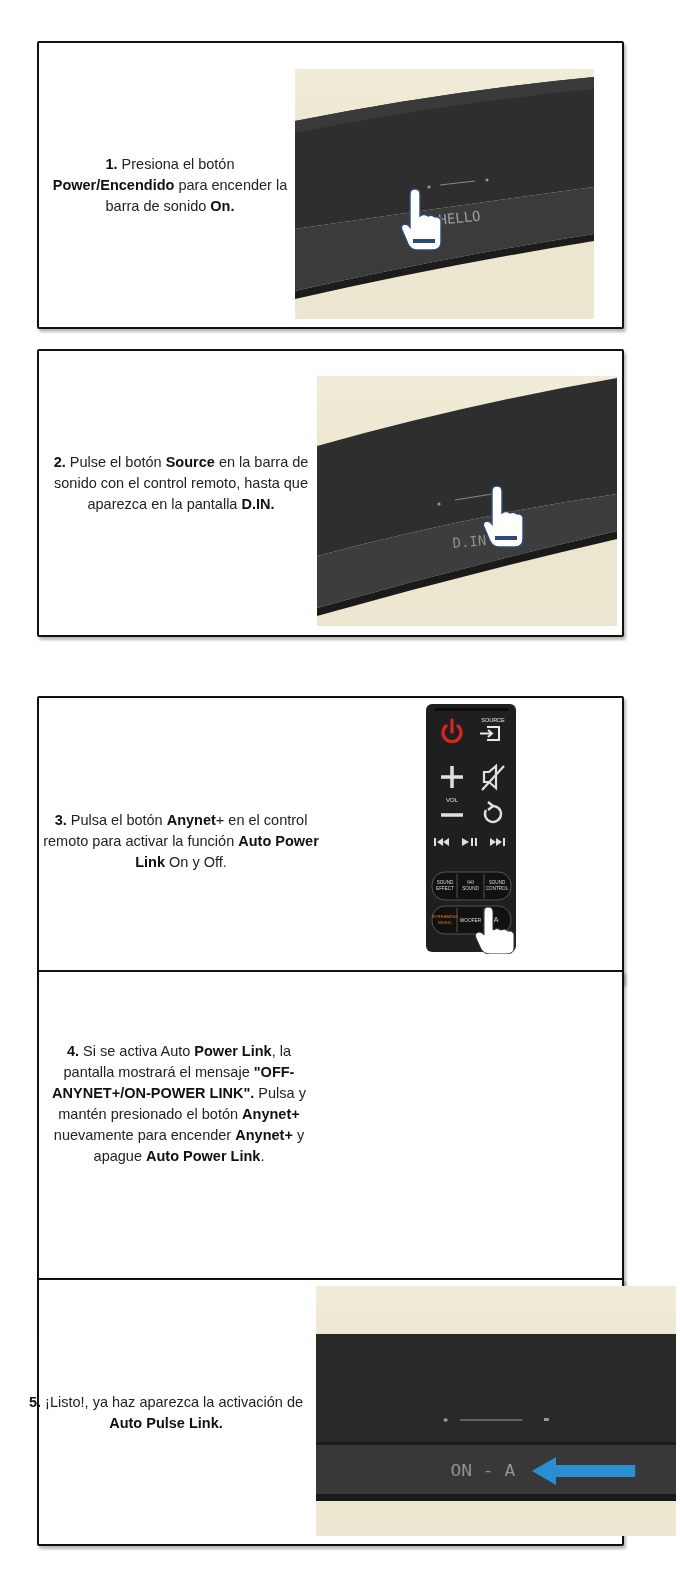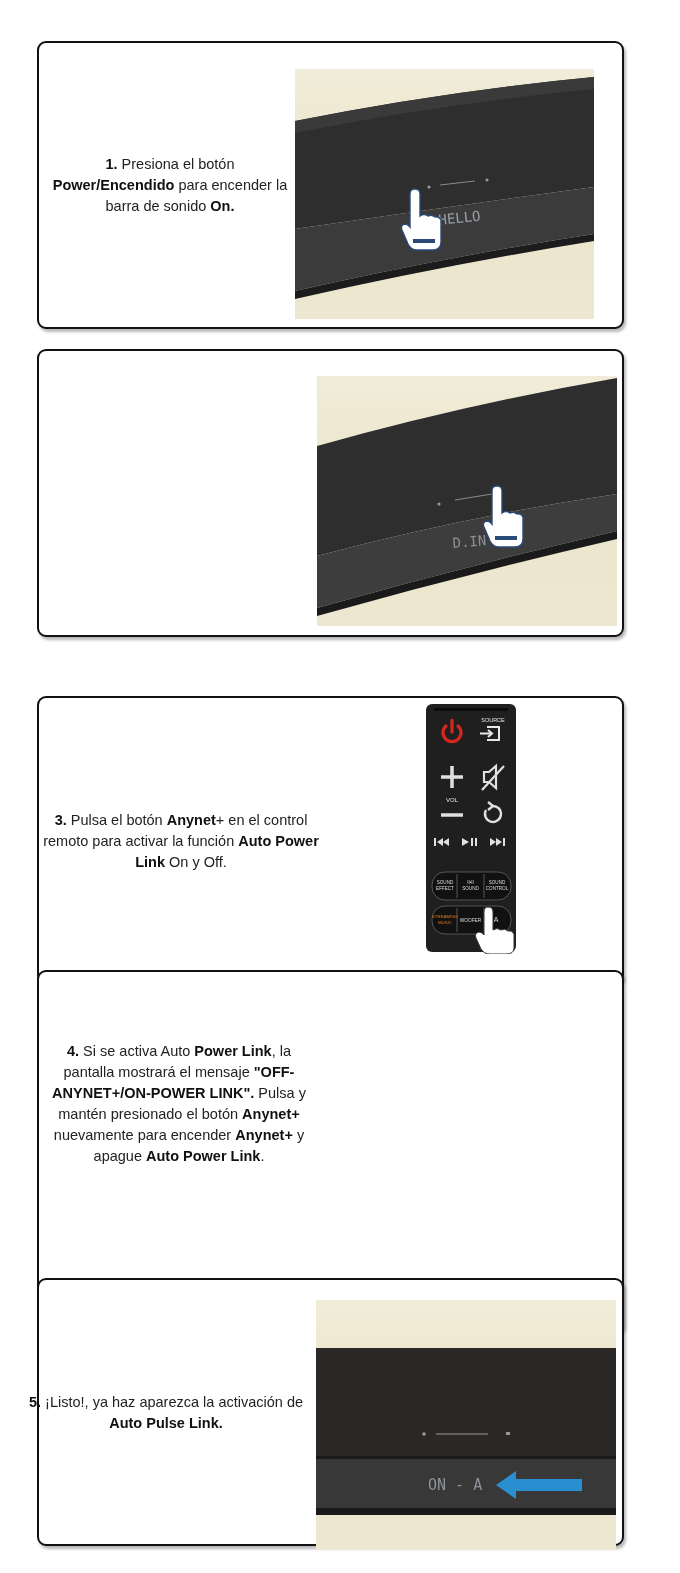--- a/index.html
+++ b/index.html
@@ -4,21 +4,21 @@
   <style>
     * { box-sizing: border-box; margin: 0; padding: 0; }
     html, body { width: 680px; height: 1573px; background: #ffffff; overflow: hidden; }
     body { position: relative; font-family: "Liberation Sans", sans-serif; color: #1a1a1a; }
 
     .card {
       position: absolute;
       left: 37px;
       width: 587px;
       border: 2px solid #111111;
-      border-radius: 9px;
+      border-radius: 2px;
       background: #ffffff;
       box-shadow: 2px 3px 3px rgba(0,0,0,0.28);
       padding-left: 34px;
     }
     .card-text {
       position: absolute;
       font-size: 14.5px;
       line-height: 21px;
       text-align: center;
       color: #222222;
@@ -59,20 +59,21 @@
       <text x="144" y="156" fill="#9aa0a6" font-size="14" font-family="DejaVu Sans Mono, monospace" transform="rotate(-6 144 156)">HELLO</text>
       <g transform="translate(112 120)">
         <path d="M8 0 q5 0 5 5 l0 22 q4 -3 8 0 q4 -2 7 1 q4 -1 6 3 l0 22 q0 8 -8 8 l-16 0 q-6 0 -9 -6 l-6 -14 q-2 -5 3 -6 q3 0 5 3 l0 -33 q0 -5 5 -5 z" fill="#ffffff" stroke="#2a4a7a" stroke-width="1.4"></path>
         <rect x="6" y="50" width="22" height="4" fill="#2a4a7a"></rect>
       </g>
     </svg>
   </div>
 </div>
 
 <div class="card" style="top:349px;height:288px;">
+  <div class="card-text" style="left:6px;top:101px;width:272px;"><b>2.</b><span> Pulse el botón </span><b>Source</b><span> en la barra de sonido con el control remoto, hasta que aparezca en la pantalla </span><b>D.IN.</b></div>
   <div class="photo" style="left:278px;top:25px;width:300px;height:250px;">
     <div class="floor"></div>
     <svg viewBox="0 0 300 250" preserveAspectRatio="none">
       <path d="M0 70 Q150 28 300 2 L300 118 Q150 140 0 180 Z" fill="#2e2e2e"></path>
       <path d="M0 180 Q150 140 300 118 L300 155 Q150 190 0 232 Z" fill="#3d3d3d"></path>
       <path d="M0 232 Q150 190 300 155 L300 163 Q150 198 0 240 Z" fill="#1a1a1a"></path>
       <line x1="138" y1="124" x2="175" y2="118" stroke="#888" stroke-width="1.2"></line>
       <circle cx="122" cy="128" r="1.6" fill="#999"></circle>
       <text x="136" y="172" fill="#8a9096" font-size="14" font-family="DejaVu Sans Mono, monospace" transform="rotate(-5 136 172)">D.IN</text>
       <g transform="translate(172 110)">
@@ -158,21 +159,21 @@
     </svg>
   </div>
 </div>
 
 <div class="card" style="top:970px;height:364px;">
   <div class="card-text" style="left:1px;top:69px;width:278px;"><b>4.</b><span> Si se activa Auto </span><b>Power Link</b><span>, la pantalla mostrará el mensaje </span><b>"OFF-ANYNET+/ON-POWER LINK".</b><span> Pulsa y mantén presionado el botón </span><b>Anynet+</b><span> nuevamente para encender </span><b>Anynet+</b><span> y apague </span><b>Auto Power Link</b><span>.</span></div>
 </div>
 
 <div class="card" style="top:1278px;height:268px;">
   <div class="card-text" style="left:-12px;top:112px;width:278px;"><b>5.</b><span> ¡Listo!, ya haz aparezca la activación de </span><b>Auto Pulse Link.</b></div>
-  <div class="photo" style="left:277px;top:6px;width:300px;height:250px;margin-top:14px;">
+  <div class="photo" style="left:277px;top:6px;width:360px;height:250px;">
     <div class="floor"></div>
     <svg viewBox="0 0 300 250" preserveAspectRatio="none">
       <rect x="0" y="48" width="300" height="110" fill="#2b2927"></rect>
       <rect x="0" y="158" width="300" height="52" fill="#383838"></rect>
       <rect x="0" y="156" width="300" height="3" fill="#1a1a1a"></rect>
       <rect x="0" y="208" width="300" height="7" fill="#1a1a1a"></rect>
       <circle cx="108" cy="134" r="1.8" fill="#999"></circle>
       <line x1="120" y1="134" x2="172" y2="134" stroke="#999" stroke-width="1.2"></line>
       <rect x="190" y="132" width="4" height="3" fill="#999"></rect>
       <text x="112" y="190" fill="#8c9299" font-size="15" font-family="DejaVu Sans Mono, monospace">ON - A</text>

